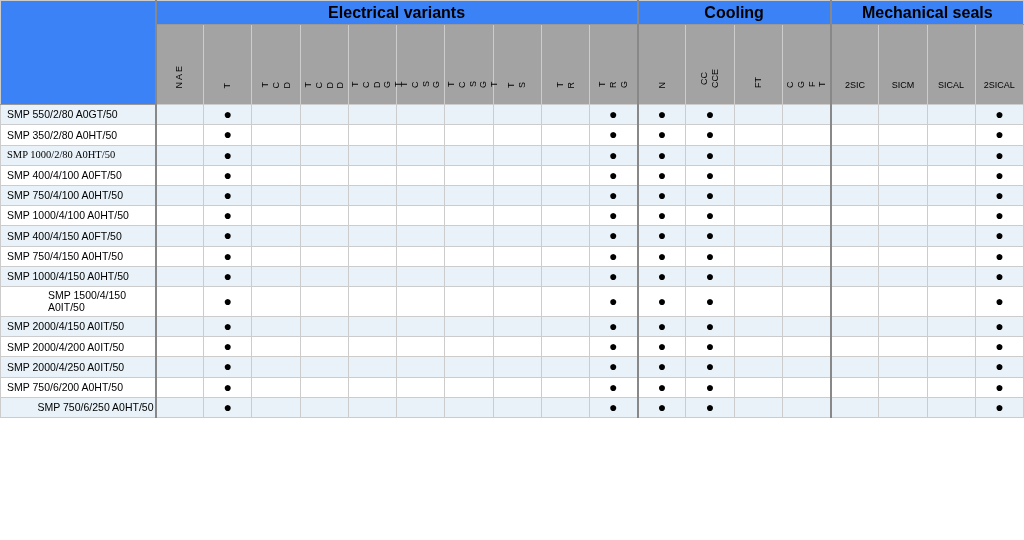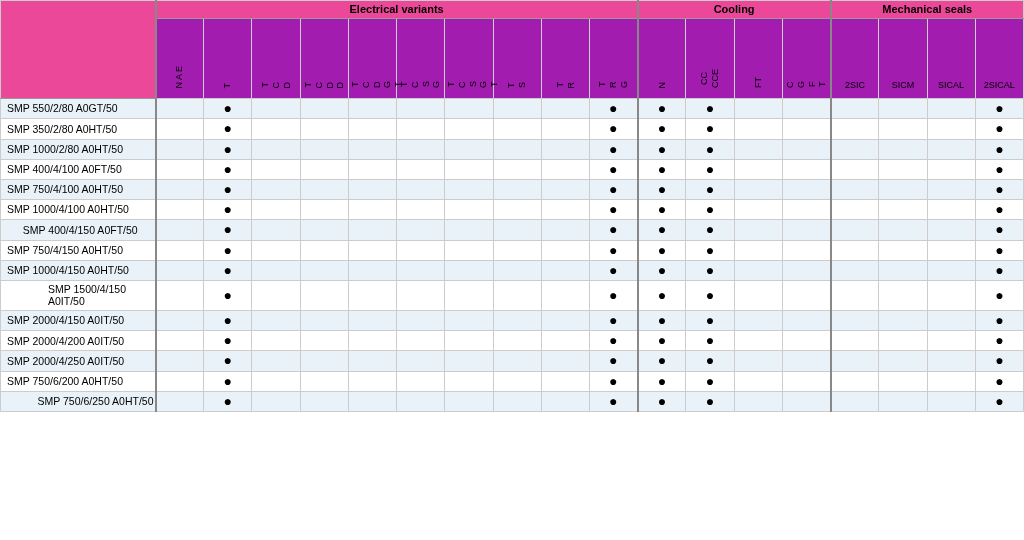--- a/index.html
+++ b/index.html
@@ -42,31 +42,31 @@
     .col-n     { width: 32px; }
     .col-cccce { width: 42px; }
     .col-ft    { width: 32px; }
     .col-cgft  { width: 32px; }
     .col-2sic  { width: 50px; }
     .col-sicm  { width: 50px; text-align: center; }
     .col-sical { width: 55px; }
     .col-2sical { width: 62px; }
 
     .header-main th {
-      background: #ec4899;
+      background: #3b82f6;
       font-weight: bold;
-      font-size: 11px;
+      font-size: 16px;
       border-bottom: 1px solid #999;
     }
     .header-sub th {
-      background: #a21caf;
+      background: #a3a3a3;
       font-size: 9px;
       font-weight: normal;
       vertical-align: bottom;
-      padding-bottom: 7px;
+      padding-bottom: 13px;
       height: 80px;
     }
     .header-sub .vertical-text {
       writing-mode: vertical-rl;
       transform: rotate(180deg);
       display: inline-block;
       white-space: nowrap;
       font-size: 9px;
     }
     .row-even td { background: #e8f2f8; }
@@ -148,21 +148,21 @@
           <td><span class="dot">●</span></td>
           <td><span class="dot">●</span></td>
           <td></td>
           <td style="border-right: 2px solid rgb(136, 136, 136);"></td>
           <td></td>
           <td></td>
           <td></td>
           <td><span class="dot">●</span></td>
         </tr>
         <tr class="row-even">
-          <td class="name-col-td" style="border-right: 2px solid rgb(136, 136, 136);">SMP 1000/2/80 A0HT/50</td>
+          <td class="name-col-td" style="border-right: 2px solid rgb(136, 136, 136); font-family: Liberation Serif, serif;">SMP 1000/2/80 A0HT/50</td>
           <td></td>
           <td><span class="dot">●</span></td>
           <td></td>
           <td></td>
           <td></td>
           <td></td>
           <td></td>
           <td></td>
           <td></td>
           <td style="border-right: 2px solid rgb(136, 136, 136);"><span class="dot">●</span></td>
@@ -232,21 +232,21 @@
           <td><span class="dot">●</span></td>
           <td><span class="dot">●</span></td>
           <td></td>
           <td style="border-right: 2px solid rgb(136, 136, 136);"></td>
           <td></td>
           <td></td>
           <td></td>
           <td><span class="dot">●</span></td>
         </tr>
         <tr class="row-even">
-          <td class="name-col-td" style="border-right: 2px solid rgb(136, 136, 136); text-align: center;">SMP 400/4/150 A0FT/50</td>
+          <td class="name-col-td" style="border-right: 2px solid rgb(136, 136, 136);">SMP 400/4/150 A0FT/50</td>
           <td></td>
           <td><span class="dot">●</span></td>
           <td></td>
           <td></td>
           <td></td>
           <td></td>
           <td></td>
           <td></td>
           <td></td>
           <td style="border-right: 2px solid rgb(136, 136, 136);"><span class="dot">●</span></td>

